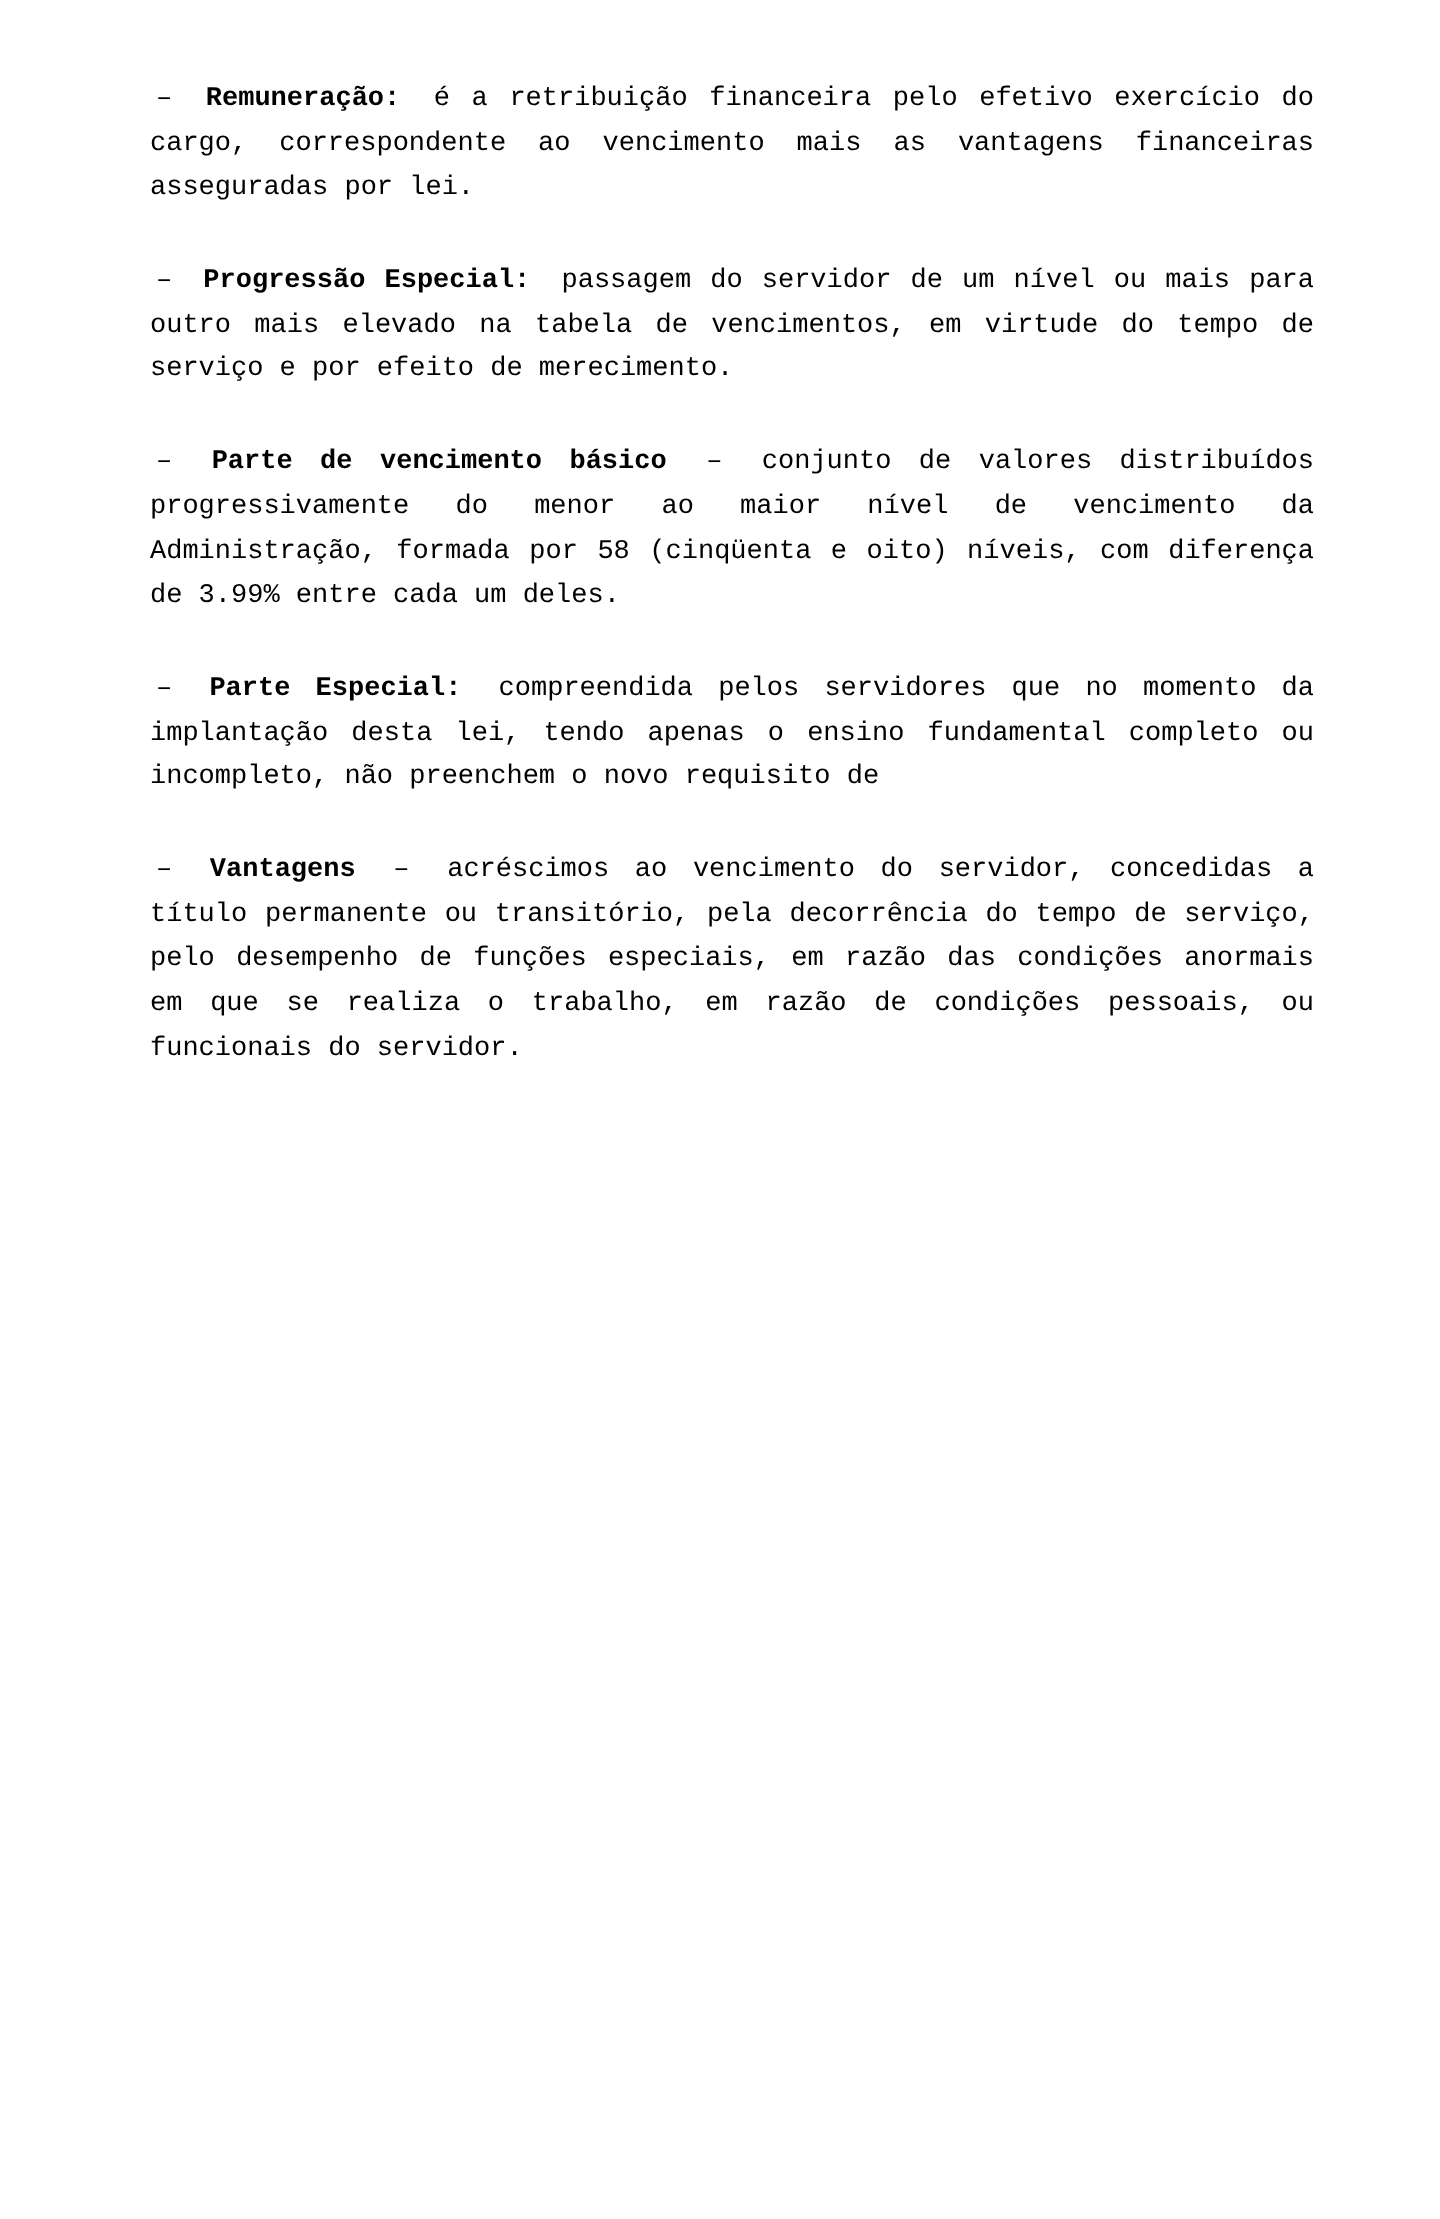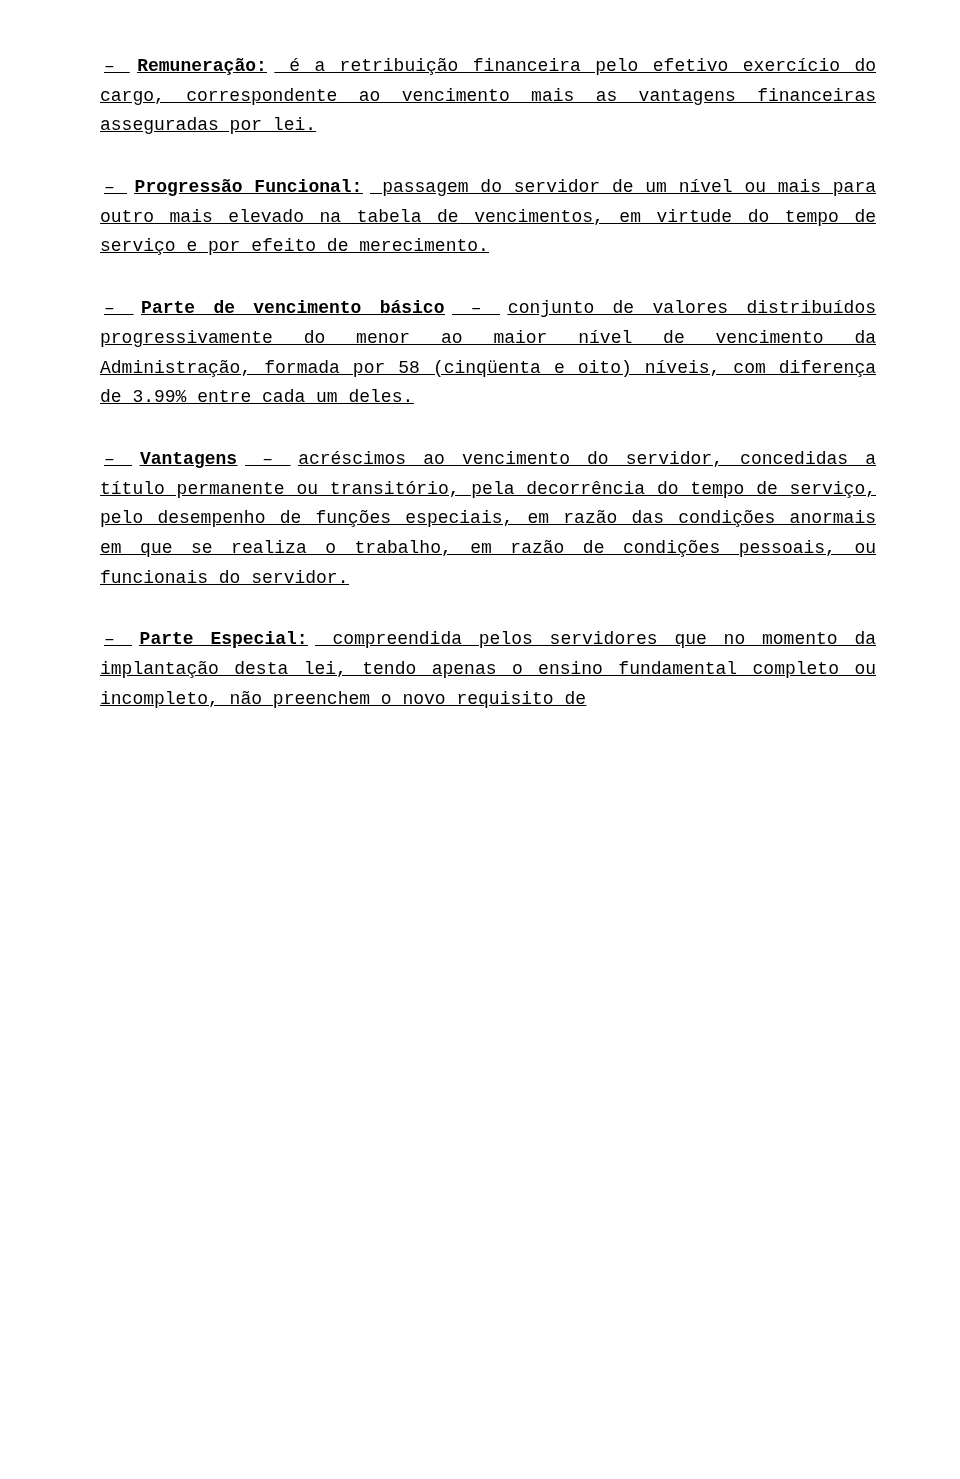--- a/index.html
+++ b/index.html
@@ -1,19 +1,18 @@
 <!DOCTYPE html>
 <html><head>
   <meta charset="utf-8">
   <style>
     * {
       margin: 4px;
       padding: 0;
       box-sizing: border-box;
-      text-decoration: underline;
     }
 
     body {
       background: #ffffff;
       font-family: 'Courier New', Courier, monospace;
       font-size: 18px;
       line-height: 1.6;
       color: #000000;
       width: 960px;
       min-height: 1479px;
@@ -42,35 +41,35 @@
 <div>
 
   <div class="content-block">
     <p class="paragraph">
       <span>– </span><span class="bold">Remuneração:</span><span> é a retribuição financeira pelo efetivo exercício do cargo, correspondente ao vencimento mais as vantagens financeiras asseguradas por lei.</span>
     </p>
   </div>
 
   <div class="content-block">
     <p class="paragraph">
-      <span>– </span><span class="bold">Progressão Funcional:</span><span> passagem do servidor de um nível ou mais para outro mais elevado na tabela de vencimentos, em virtude do tempo de serviço e por efeito de merecimento.</span>
+      <span>– </span><span class="bold">Progressão Especial:</span><span> passagem do servidor de um nível ou mais para outro mais elevado na tabela de vencimentos, em virtude do tempo de serviço e por efeito de merecimento.</span>
     </p>
   </div>
 
   <div class="content-block">
     <p class="paragraph">
       <span>– </span><span class="bold">Parte de vencimento básico</span><span> – </span><span>conjunto de valores distribuídos progressivamente do menor ao maior nível de vencimento da Administração, formada por 58 (cinqüenta e oito) níveis, com diferença de 3.99% entre cada um deles.</span>
     </p>
   </div>
 
   <div class="content-block">
     <p class="paragraph">
-      <span>– </span><span class="bold">Vantagens</span><span> – </span><span>acréscimos ao vencimento do servidor, concedidas a título permanente ou transitório, pela decorrência do tempo de serviço, pelo desempenho de funções especiais, em razão das condições anormais em que se realiza o trabalho, em razão de condições pessoais, ou funcionais do servidor.</span>
+      <span>– </span><span class="bold">Parte Especial:</span><span> compreendida pelos servidores que no momento da implantação desta lei, tendo apenas o ensino fundamental completo ou incompleto, não preenchem o novo requisito de</span>
     </p>
   </div>
 
   <div class="content-block">
     <p class="paragraph">
-      <span>– </span><span class="bold">Parte Especial:</span><span> compreendida pelos servidores que no momento da implantação desta lei, tendo apenas o ensino fundamental completo ou incompleto, não preenchem o novo requisito de</span>
+      <span>– </span><span class="bold">Vantagens</span><span> – </span><span>acréscimos ao vencimento do servidor, concedidas a título permanente ou transitório, pela decorrência do tempo de serviço, pelo desempenho de funções especiais, em razão das condições anormais em que se realiza o trabalho, em razão de condições pessoais, ou funcionais do servidor.</span>
     </p>
   </div>
 
 </div>
 
 </body></html>

